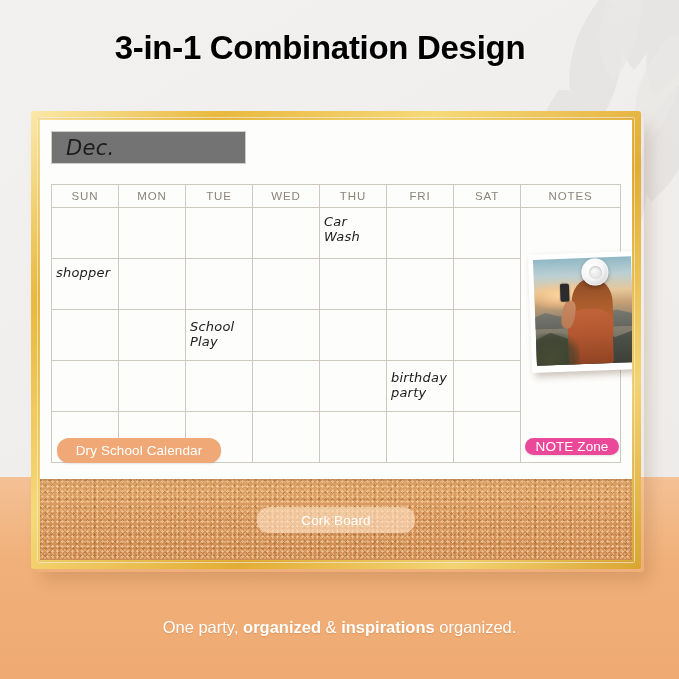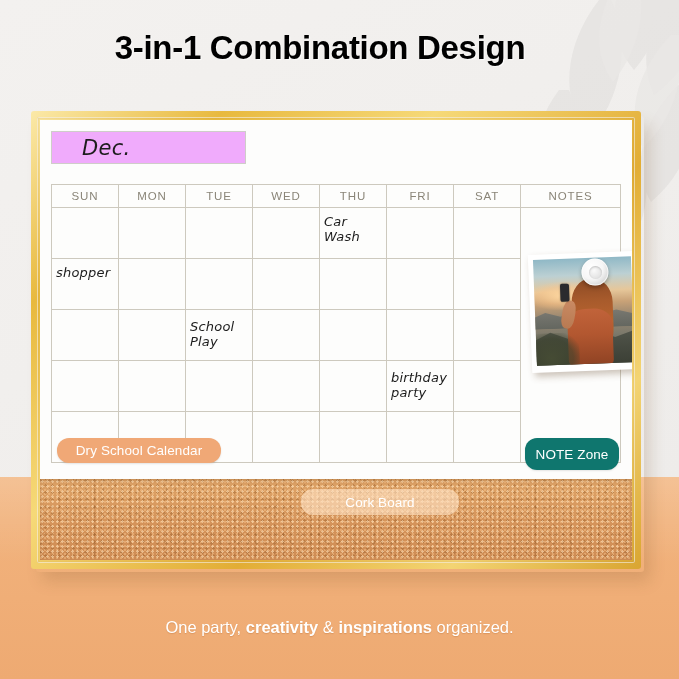--- a/index.html
+++ b/index.html
@@ -105,24 +105,24 @@
     background: #fdfdfc;
     box-sizing: border-box;
     padding: 11px 11px 0 11px;
   }
 
   .month-box {
     width: 195px;
     height: 33px;
     box-sizing: border-box;
     border: 1px solid #cfcdc9;
-    background: #f0abfc;
+    background: #737373;
     display: flex;
     align-items: center;
-    padding-left: 30px;
+    padding-left: 14px;
   }
   .month-text {
     font-family: "DejaVu Sans", sans-serif;
     font-size: 21px;
     font-style: italic;
     color: #1d1d1d;
     letter-spacing: .3px;
   }
 
   
@@ -178,32 +178,31 @@
     white-space: nowrap;
     box-shadow: 0 1px 2px rgba(0,0,0,.10);
   }
   .badge-dry {
     left: 17px; top: 318px;
     width: 164px; height: 25px;
     background: #f0a876;
   }
   .badge-note {
     right: 13px; top: 318px;
-    width: 94px; height: 32px;
-    background: #0f766e;
+    width: 94px; height: 17px;
+    background: #ec4899;
   }
   .badge-cork {
     left: 50%;
     transform: translateX(-50%);
-    top: 369px;
+    top: 387px;
     width: 158px; height: 26px;
     background: rgba(255,226,196,.62);
     color: #ffffff;
     box-shadow: none;
-    margin-left: 44px;
   }
 
   
   .cork {
     position: absolute;
     left: 0; top: 359px;
     width: 100%;
     height: 81px;
     background-color: #d79a5e;
     background-image:
@@ -479,16 +478,16 @@
         </div>
         <div class="magnet">
           <div class="magnet-hole"></div>
         </div>
       </div>
 
     </div>
   </div>
 
   <div class="caption">
-    <span>One party, </span><b>creativity</b><span> &amp; </span><b>inspirations</b><span> organized.</span><br>
+    <span>One party, </span><b>organized</b><span> &amp; </span><b>inspirations</b><span> organized.</span><br>
   </div>
 
 </div>
 
 </body></html>

